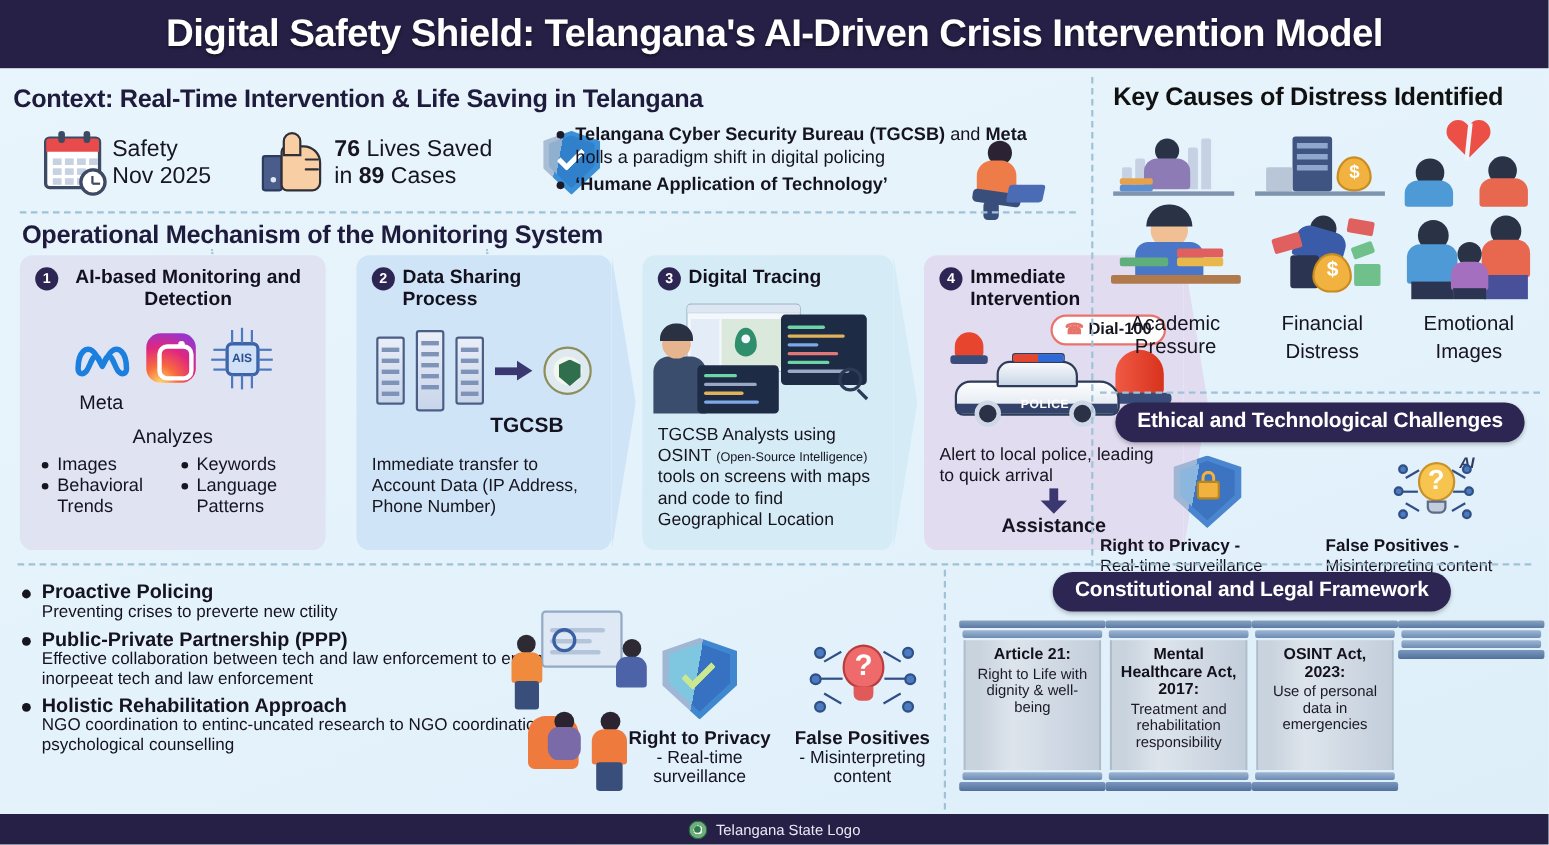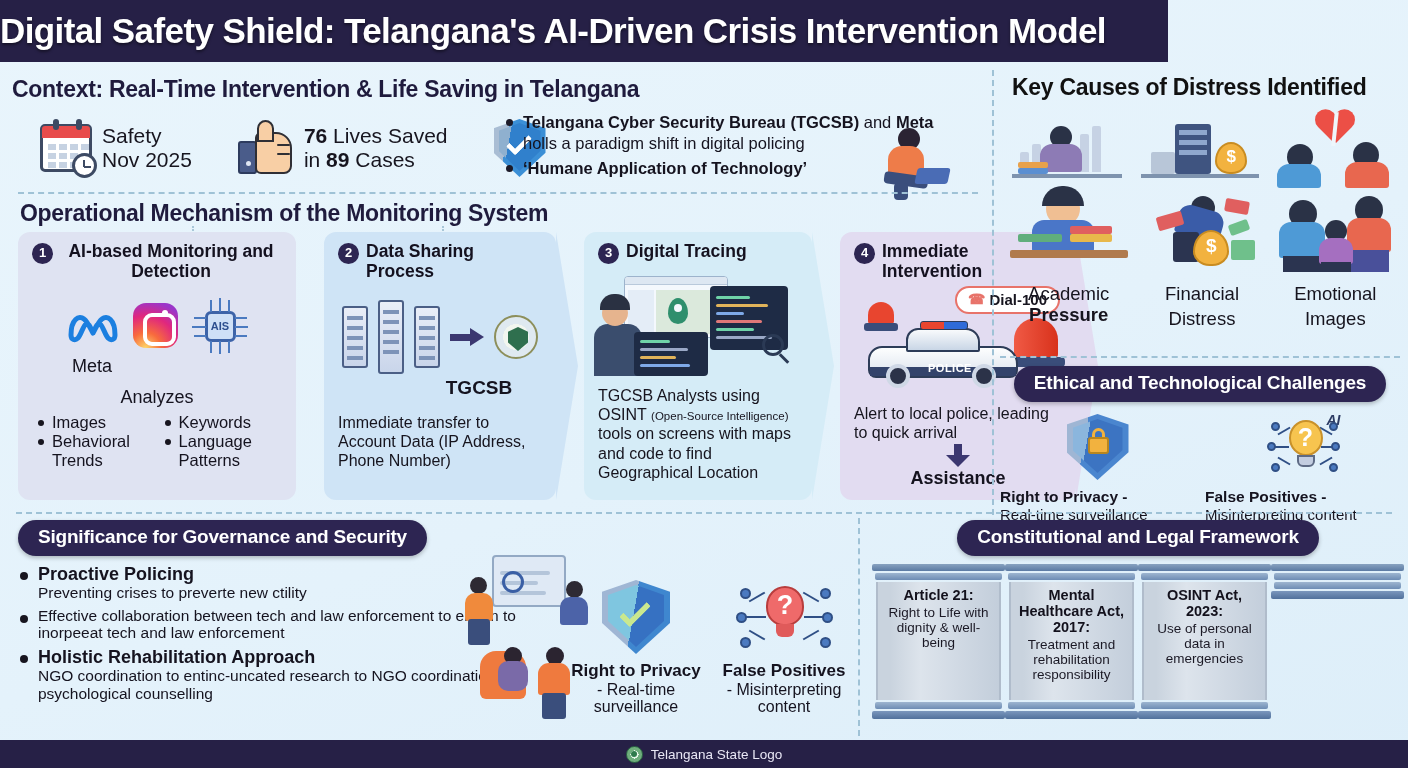--- a/index.html
+++ b/index.html
@@ -12,23 +12,23 @@
   }
   .page {
     position: relative;
     width: 1408px; height: 768px;
     background: linear-gradient(160deg,#e9f5fc 0%, #e4f2fb 55%, #ddeef9 100%);
     overflow: hidden;
   }
 
   
   .titlebar {
-    position: absolute; left:0; top:0; width:1168px; height:62px;
+    position: absolute; left:0; top:0; width:1408px; height:62px;
     background:#262046;
-    display:flex; align-items:center; 
+    display:flex; align-items:center; justify-content:center;
   }
   .titlebar h1 {
     font-size: 35px; font-weight: 800; color:#ffffff;
     letter-spacing:-0.6px; white-space:nowrap;
     text-shadow: 0 2px 3px rgba(0,0,0,.45);
   }
 
   
   .footer {
     position:absolute; left:0; bottom:0; width:1408px; height:28px;
@@ -578,21 +578,21 @@
         <div style="position:absolute;left:8px;top:70px;width:110px;height:4px;background:#7e93ae;"></div>
         <div class="fhead" style="left:42px;top:88px;width:34px;height:34px;background:#f0bf93;"></div>
         <div style="position:absolute;left:38px;top:82px;width:42px;height:20px;border-radius:20px 20px 0 0;background:#2a3246;"></div>
         <div class="fbody" style="left:28px;top:116px;width:62px;height:32px;background:#4a76c8;"></div>
         <div class="books" style="left:14px;top:130px;width:44px;height:8px;background:#60ae7c;"></div>
         <div class="books" style="left:66px;top:122px;width:42px;height:8px;background:#e05f5f;"></div>
         <div class="books" style="left:66px;top:130px;width:42px;height:8px;background:#e8b84b;"></div>
         <div style="position:absolute;left:6px;top:146px;width:118px;height:8px;background:#b07a4d;border-radius:2px;"></div>
       </div>
       <div class="lbl">Academic</div>
-      <div class="lbl" style="margin-top:0;font-weight:bold;">Pressure</div>
+      <div class="lbl" style="margin-top:0;">Pressure</div>
     </div>
 
     <div class="cause">
       <div class="art">
         <div style="position:absolute;left:38px;top:20px;width:36px;height:50px;background:#3f5480;border-radius:3px;"></div>
         <div style="position:absolute;left:42px;top:26px;right:auto;width:28px;height:5px;background:#8fa7cd;"></div>
         <div style="position:absolute;left:42px;top:36px;width:28px;height:5px;background:#8fa7cd;"></div>
         <div style="position:absolute;left:42px;top:46px;width:28px;height:5px;background:#8fa7cd;"></div>
         <div style="position:absolute;left:14px;top:48px;width:24px;height:22px;background:#b8c6d8;border-radius:2px;"></div>
         <div class="moneybag" style="left:78px;top:38px;width:32px;height:32px;font-size:17px;"></div>
@@ -675,27 +675,27 @@
         <div class="eth-t">False Positives -</div>
         <div class="eth-s">Misinterpreting content</div>
       </div>
     </div>
   </div>
 
   <div class="hdash" style="left:16px;top:512px;width:1376px;"></div>
   <div class="vdash" style="left:858px;top:518px;height:218px;"></div>
 
   <div class="signif">
-    <span class="pill">Significance for Governance and Security</span>
     <ul class="sig-list">
       <li>
         <div class="sig-t">Proactive Policing</div>
         <div class="sig-d">Preventing crises to preverte new ctility</div>
       </li>
       <li>
+        <div class="sig-t">Public-Private Partnership (PPP)</div>
         <div class="sig-d">Effective collaboration between tech and law enforcement to entam to inorpeeat tech and law enforcement</div>
       </li>
       <li>
         <div class="sig-t">Holistic Rehabilitation Approach</div>
         <div class="sig-d">NGO coordination to entinc-uncated research to NGO coordination, psychological counselling</div>
       </li>
     </ul>
   </div>
 
   <div class="sig-ill">

